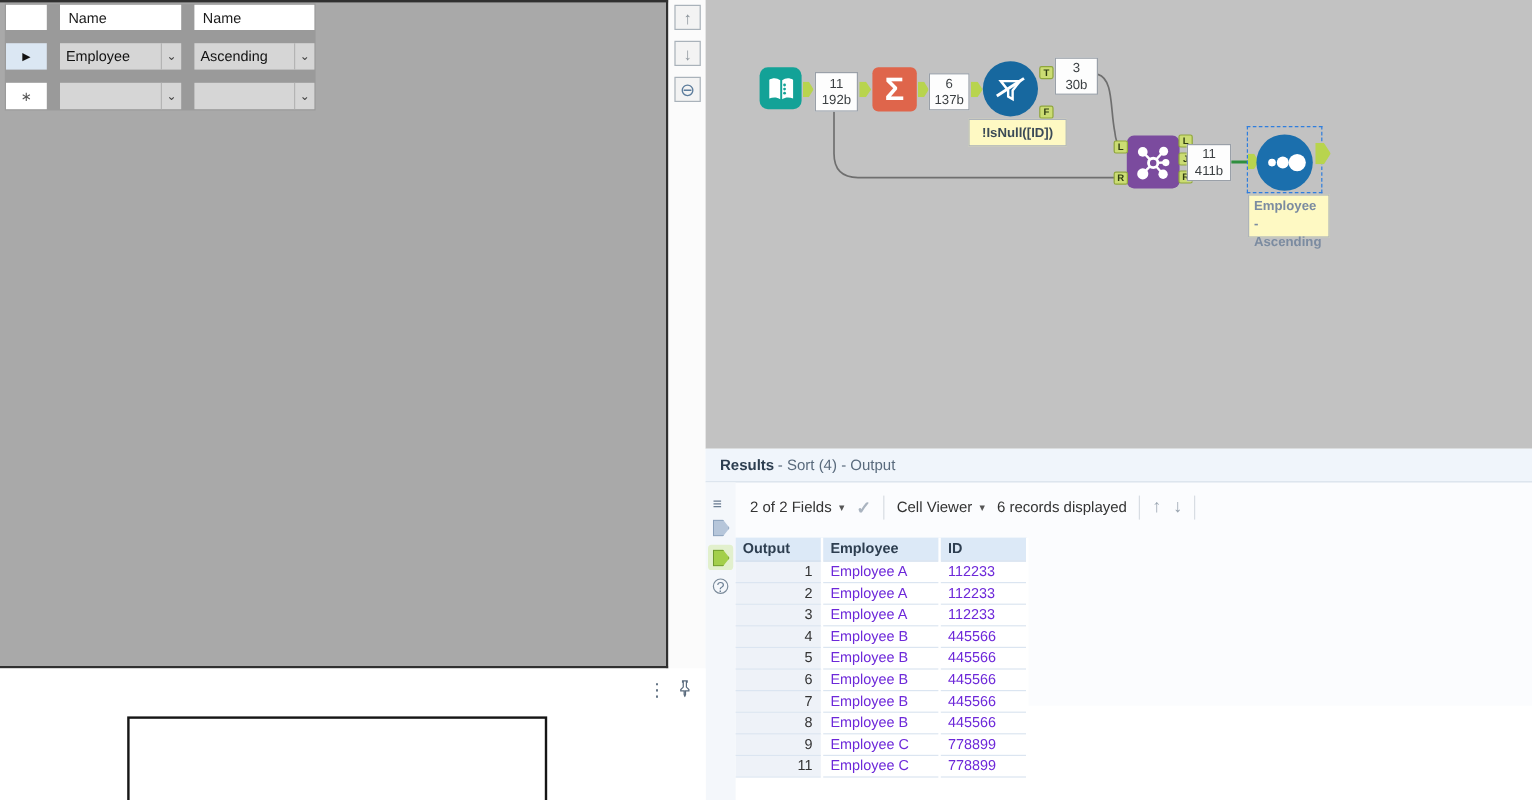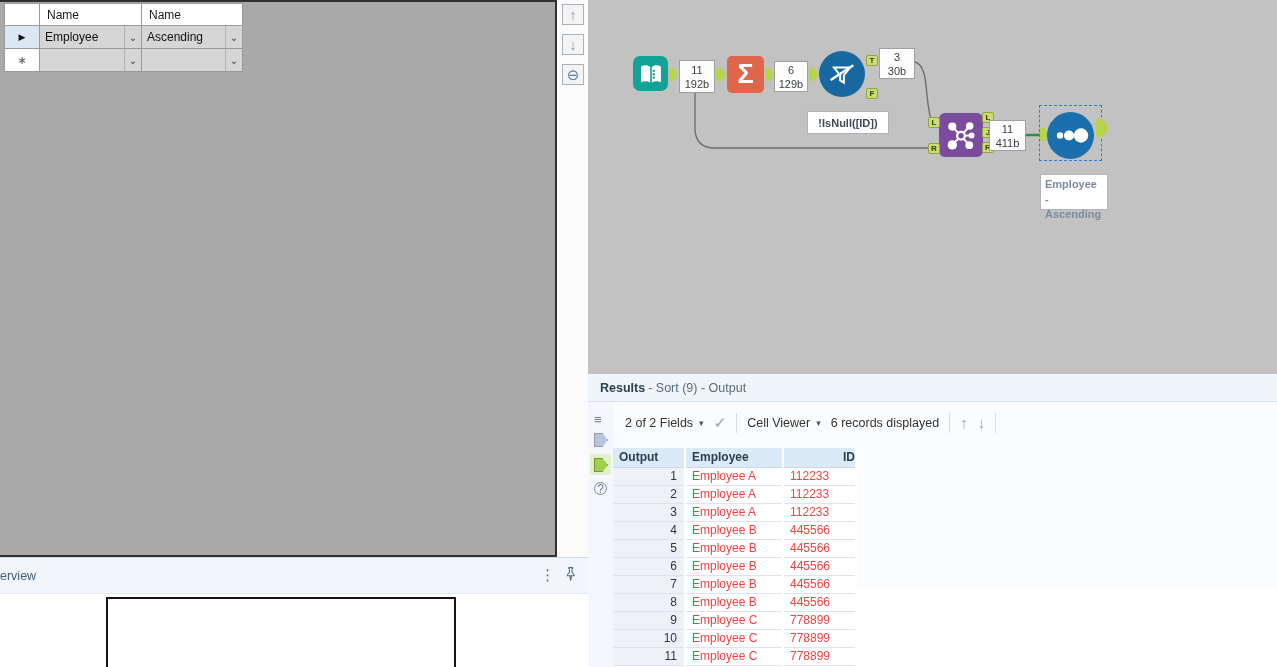--- a/index.html
+++ b/index.html
@@ -4,21 +4,21 @@
 <style>
   * { margin:0; padding:0; box-sizing:border-box; }
   body { font-family:"Liberation Sans", sans-serif; }
   #app { position:relative; width:1277px; height:667px; overflow:hidden; background:#fff; }
 
   
   #config-panel { position:absolute; left:0; top:0; width:557px; height:557px;
     background:#a9a9a9; border-top:2px solid #303030; border-right:2px solid #303030; border-bottom:2px solid #303030; }
   .cfg-grid { position:absolute; left:4px; top:1px; display:grid;
     grid-template-columns:34px 101px 100px; grid-template-rows:21px 22px 22px;
-    gap:1px; background:#9a9a9a; padding:1px; }
+    gap:11px; background:#9a9a9a; padding:1px; }
   .cfg-cell { background:#fff; font-size:12px; color:#1a1a1a; display:flex; align-items:center; }
   .cfg-head { padding-left:7px; }
   .rowhdr { justify-content:center; }
   .rowhdr.sel { background:#dbe7f3; color:#111; font-size:9px; }
   .rowhdr.new { color:#555; font-size:11px; }
   .combo { background:#d6d6d6; display:flex; align-items:stretch; width:100%; height:100%; }
   .combo .cv { flex:1; display:flex; align-items:center; padding-left:5px; font-size:12px; color:#111; }
   .combo .ca { width:17px; border-left:1px solid #b4b4b4; display:flex; align-items:center; justify-content:center;
     color:#444; font-size:10px; }
 
@@ -27,21 +27,21 @@
   .gut-btn { position:absolute; left:5px; width:22px; height:21px; background:#f3f3f3;
     border:1px solid #a9b2ba; color:#8d959c; font-size:14px; display:flex; align-items:center; justify-content:center; }
   .gut-btn.rm { color:#5c7c9c; font-size:15px; }
 
   
   #canvas { position:absolute; left:588px; top:0; width:689px; height:374px; background:#c2c2c2; }
   .tool-sq { position:absolute; border-radius:7px; display:flex; align-items:center; justify-content:center; }
   .tool-ci { position:absolute; border-radius:50%; display:flex; align-items:center; justify-content:center; }
   .ann { position:absolute; background:#fdfdfd; border:1px solid #9aa0a8; color:#3c4043;
     font-size:11px; line-height:14px; text-align:center; display:flex; flex-direction:column; justify-content:center; }
-  .note { position:absolute; background:#ffffff; border:1px solid #aeb4ba; font-size:11px;margin-top:12px; }
+  .note { position:absolute; background:#fef9c3; border:1px solid #aeb4ba; font-size:11px; }
   .pent { position:absolute; background:#b8d44e; clip-path:polygon(0 0,55% 0,100% 50%,55% 100%,0 100%); }
   .tag { position:absolute; width:12px; height:11px; background:#cbdc73; border:1px solid #8fa63c; border-radius:2px;
     font-size:8px; font-weight:bold; color:#2f3d12; display:flex; align-items:center; justify-content:center; line-height:1; }
   #conn-svg { position:absolute; left:0; top:0; pointer-events:none; }
   #sort-select { position:absolute; left:451px; top:105px; width:63px; height:56px; border:1px dashed #2f7ede; }
 
   
   #results { position:absolute; left:588px; top:374px; width:689px; height:214px; background:#fbfcfe; }
   #results-header { position:absolute; left:0; top:0; width:689px; height:28px; background:#f0f5fb;
     border-bottom:1px solid #d9e1ea; display:flex; align-items:center; padding-left:12px;
@@ -54,22 +54,22 @@
   #results-toolbar { position:absolute; left:25px; top:28px; width:664px; height:41px;
     display:flex; align-items:center; gap:10px; padding-left:12px; font-size:12.5px; color:#333; }
   .tb-sep { width:1px; height:20px; background:#d8dde3; }
   .tb-car { color:#555; font-size:9px; margin-left:-4px; }
   .tb-check { color:#aab4c0; font-size:15px; font-weight:bold; }
   .tb-arr { color:#9aa5b1; font-size:15px; }
 
   #results-table { position:absolute; left:25px; top:74px; border-collapse:collapse; table-layout:fixed; background:#fff; }
   #results-table th { width:98px; height:19px; background:#dce9f7; color:#2d3e50; font-size:12px; text-align:left;
     padding-left:6px; border-right:2px solid #fff; border-bottom:1px solid #c9d8ea; font-weight:bold; }
-  #results-table th.c0 { width:72px; } #results-table th.c2 { width:73px;text-align:right; }
-  #results-table td { height:18px; font-size:12px; color:#ef4444; background:#fff; padding-left:6px;
+  #results-table th.c0 { width:72px; } #results-table th.c2 { width:73px; }
+  #results-table td { height:18px; font-size:12px; color:#6d28d9; background:#fff; padding-left:6px;
     border-right:2px solid #fff; border-bottom:1px solid #dbe5f1; }
   #results-table td.rec { background:#eef2f8; text-align:right; padding-right:7px; color:#333; }
 
   
   #overview { position:absolute; left:0; top:557px; width:588px; height:110px; background:#fff; }
   #overview-header { position:absolute; left:0; top:0; width:588px; height:37px; background:#f2f6fb;
     border-top:1px solid #cfd8e3; border-bottom:1px solid #e3eaf2; display:flex; align-items:center;
     font-size:12.5px; color:#44607c; }
   #ov-kebab { position:absolute; left:540px; top:9px; color:#5a6b7d; font-size:15px; }
   #ov-pin { position:absolute; left:563px; top:9px; }
@@ -144,21 +144,21 @@
         <span>192b</span>
     </div>
     <div class="pent" style="left:128px;top:68px;width:10px;height:13px"></div>
 
     <div class="tool-sq" style="left:139px;top:56px;width:37px;height:37px;background:#DF654B;border-radius:5px;color:#fff;font-size:27px;font-weight:bold">
       <span>Σ</span>
     </div>
     <div class="pent" style="left:177px;top:68px;width:9px;height:13px"></div>
     <div class="ann" style="left:186px;top:61px;width:34px;height:31px">
       <span>6</span>
-        <span>129b</span>
+        <span>137b</span>
     </div>
     <div class="pent" style="left:221px;top:68px;width:10px;height:13px"></div>
 
     <div class="tool-ci" style="left:231px;top:51px;width:46px;height:46px;background:#17689F">
       <svg viewBox="0 0 24 24" width="32" height="32">
         <path d="M6,7.2 L18,7.2 L13.4,13 L13.4,18.5 L10.6,16.8 L10.6,13 Z" fill="none" stroke="#fff" stroke-width="1.5"></path>
         <path d="M3.5,16.5 L20.5,5.5" stroke="#fff" stroke-width="1.8"></path>
       </svg>
     </div>
     <div class="tag" style="left:278px;top:55px">T</div>
@@ -208,21 +208,21 @@
     <div class="pent" style="left:508px;top:119px;width:13px;height:18px"></div>
     <div class="note" style="left:452px;top:162px;width:68px;height:36px;color:#7b8ba0;font-weight:bold;line-height:15px;padding:2px 4px">
       <div>Employee -</div>
       <div>Ascending</div>
     </div>
   </div>
 
   <div id="results">
     <div id="results-header">
       <b>Results</b>
-      <span> - Sort (9) - Output</span>
+      <span> - Sort (4) - Output</span>
     </div>
 
     <div id="results-sidebar">
       <div class="sb-ic" style="top:10px">≡</div>
       <div class="sb-pent" style="left:6px;top:31px;background:#b6c6da;border:1px solid #8aa0bb"></div>
       <div class="sb-hl" style="top:52px"></div>
       <div class="sb-pent" style="left:6px;top:56px;background:#a3cf4a;border:1px solid #6f9a2f"></div>
       <div class="sb-ic" style="top:80px;font-size:12px;width:13px;height:13px;border:1px solid #7a8a9a;border-radius:50%;display:flex;align-items:center;justify-content:center">?</div>
     </div>
 
@@ -288,37 +288,29 @@
             <td class="rec">8</td>
             <td>Employee B</td>
             <td>445566</td>
           </tr>
           <tr>
             <td class="rec">9</td>
             <td>Employee C</td>
             <td>778899</td>
           </tr>
           <tr>
-            <td class="rec">10</td>
-            <td>Employee C</td>
-            <td>778899</td>
-          </tr>
-          <tr>
             <td class="rec">11</td>
             <td>Employee C</td>
             <td>778899</td>
           </tr>
         </tbody>
     </table>
   </div>
 
   <div id="overview">
-    <div id="overview-header">
-      <span>erview</span>
-    </div>
     <div id="ov-kebab">⋮</div>
     <div id="ov-pin">
       <svg viewBox="0 0 16 16" width="15" height="15">
         <path d="M6.2,1.5 H10.3 V2.6 H9.6 V7 L11.8,9.2 V10.3 H8.8 V13.6 L8.2,15 L7.6,13.6 V10.3 H4.6 V9.2 L6.8,7 V2.6 H6.2 Z" fill="none" stroke="#5a6b7d" stroke-width="1.1"></path>
       </svg>
     </div>
 
     <div id="ov-rect"></div>
 
   </div>

